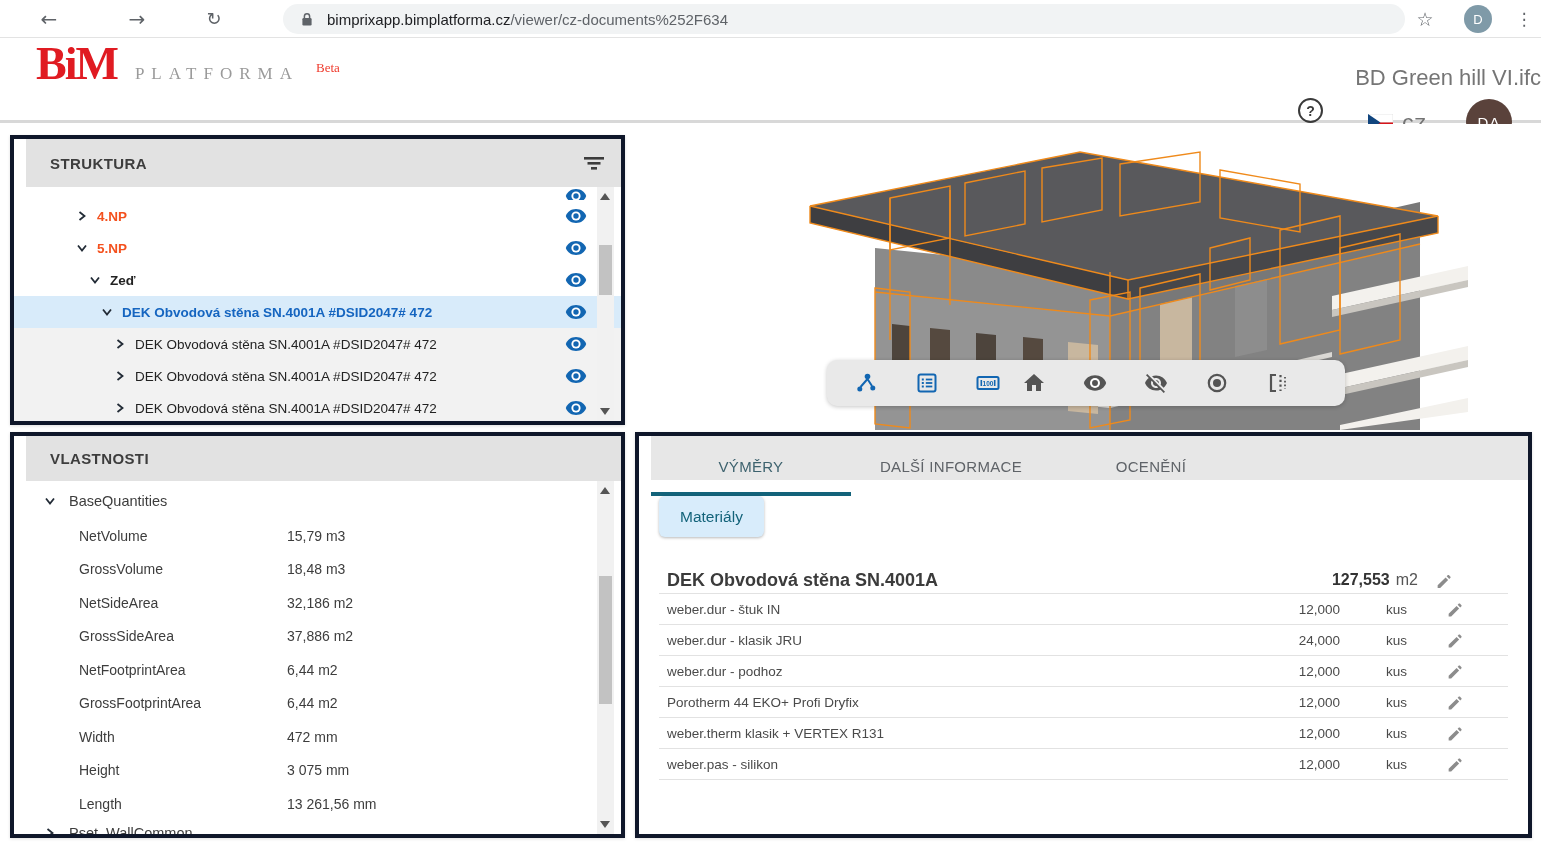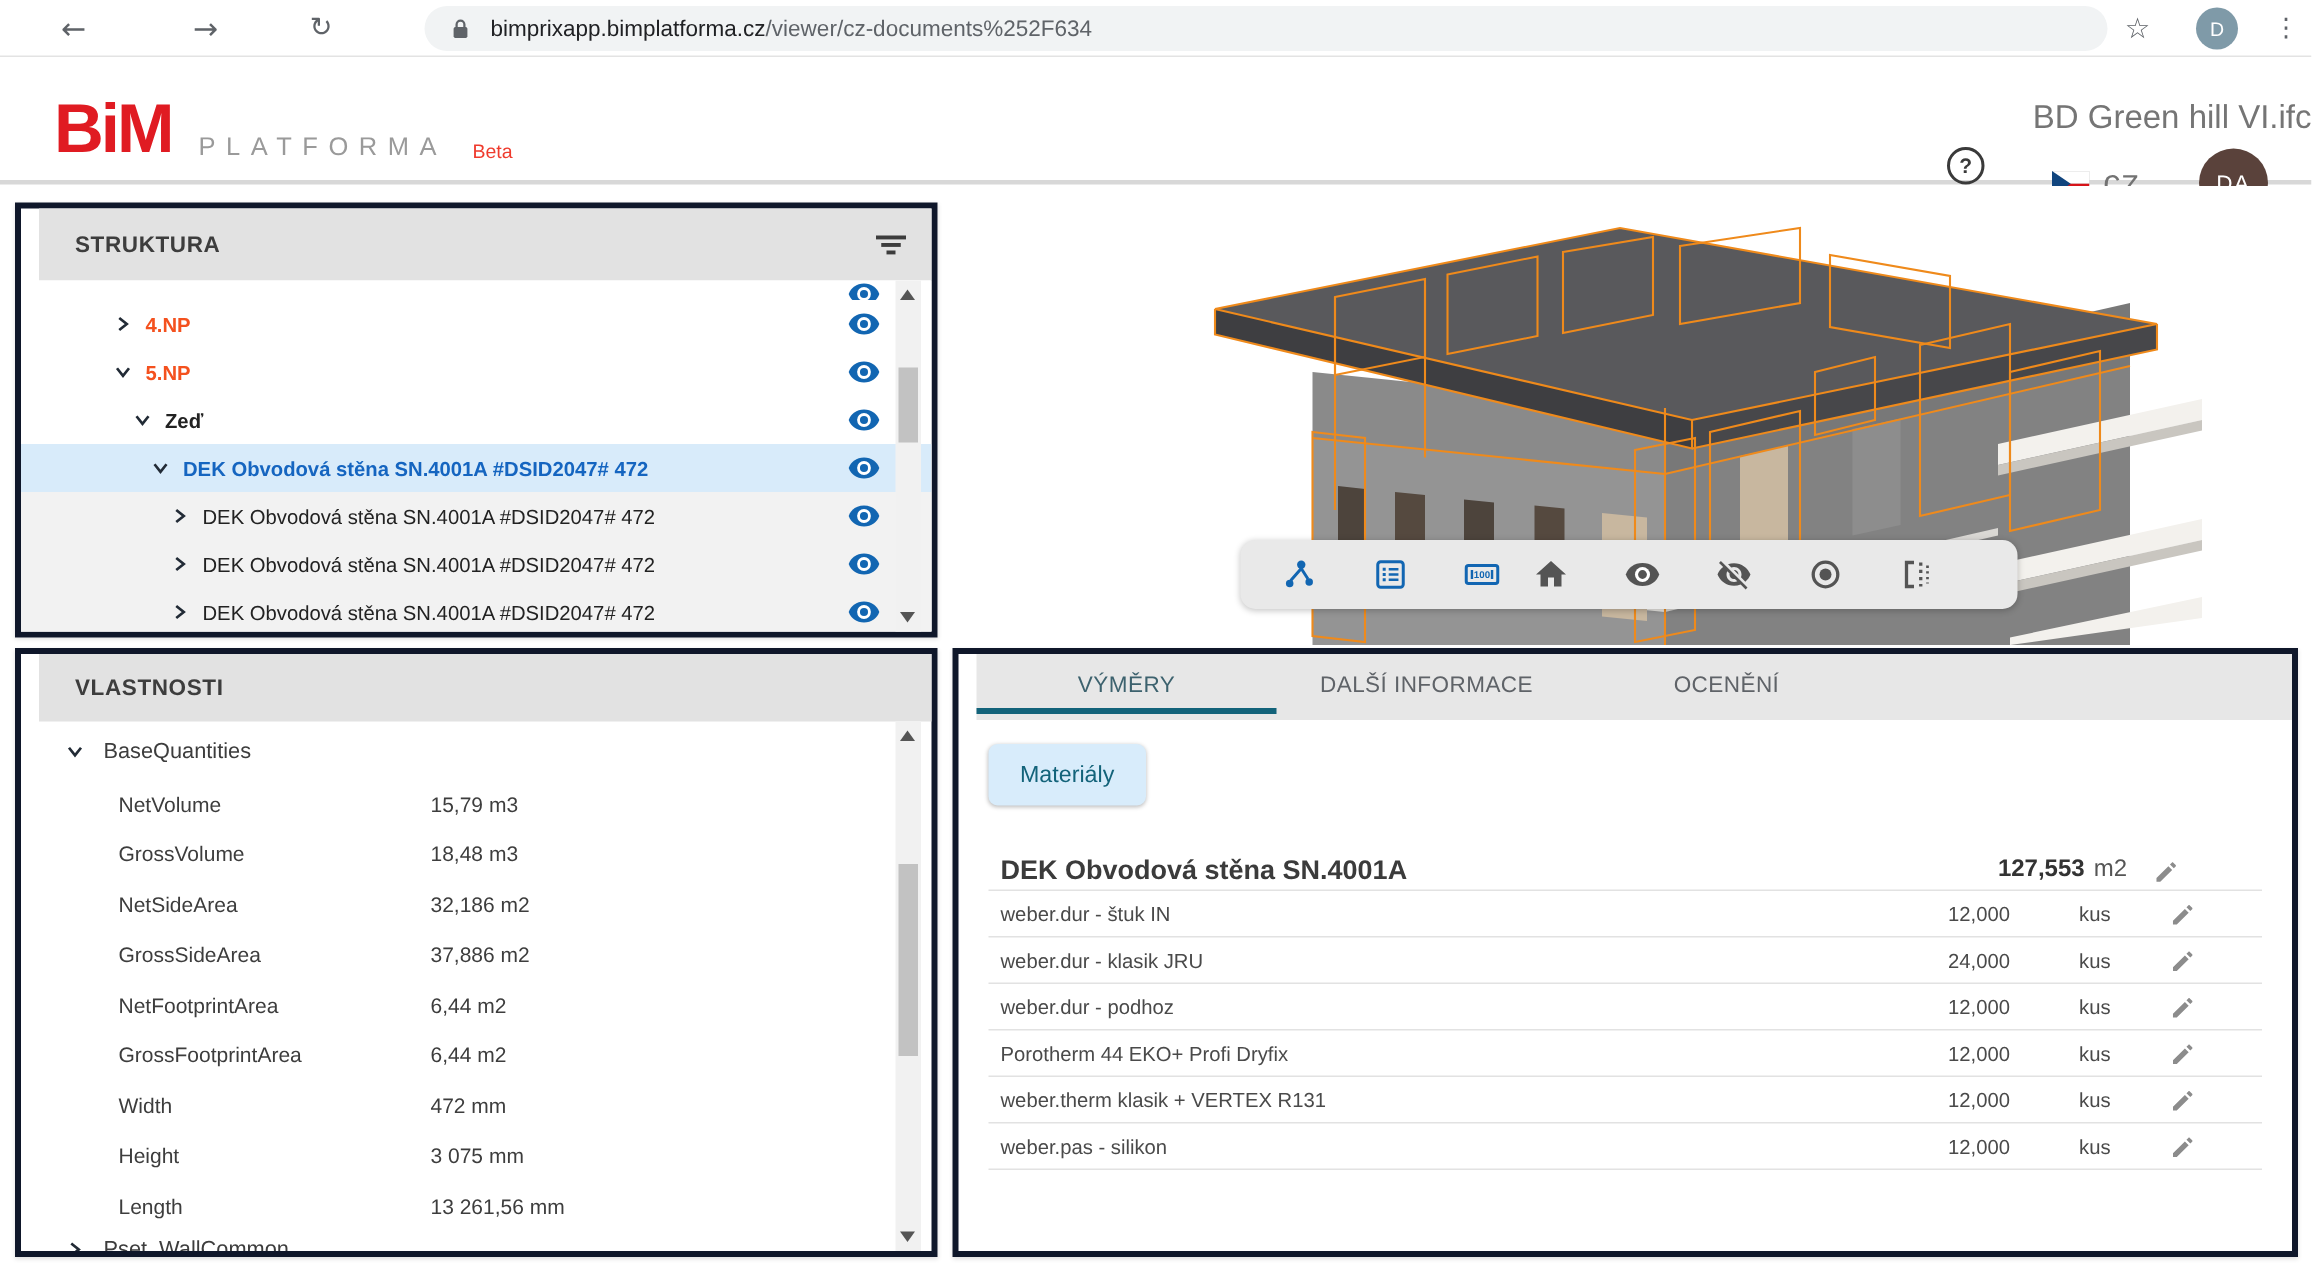--- a/index.html
+++ b/index.html
@@ -21,21 +21,21 @@
   .star { position:absolute; left:1411px; top:0; width:28px; height:38px; line-height:38px;
           text-align:center; font-size:19px; color:#5f6368; font-family:"DejaVu Sans",sans-serif;}
   .chrome-avatar { position:absolute; left:1464px; top:5px; width:28px; height:28px; border-radius:50%;
           background:#7f9aa8; color:#fff; font-size:13px; display:flex; align-items:center; justify-content:center; }
   .dots { position:absolute; left:1512px; top:0; width:24px; height:38px; line-height:38px;
           text-align:center; font-size:17px; color:#5f6368; font-family:"DejaVu Sans",sans-serif;}
 
   
   .appbar { position:absolute; left:0; top:39px; width:1541px; height:84px; background:#fff;
             border-bottom:3px solid #d8d8d8; }
-  .logo-wrap { position:absolute; left:36px; top:23px; display:flex; align-items:flex-end; }
+  .logo-wrap { position:absolute; left:36px; top:2px; display:flex; align-items:center;font-family:Liberation Serif, serif; }
   .logo-main { font-size:46px; font-weight:bold; color:#e01b22; letter-spacing:-2px; line-height:46px; }
   .logo-sub  { font-size:17px; color:#9a9a9a; letter-spacing:7px; margin:20px 13px 0 18px; }
   .logo-beta { font-size:13px; color:#ef3b2d; margin:8px 0 0 4px; }
   .doc-title { position:absolute; left:0; right:0; top:26px; text-align:right; font-size:22px; color:#757575; }
   .help-btn { position:absolute; left:1297px; top:71px; width:27px; height:27px; margin-top:-13px; }
   .flag { position:absolute; left:1368px; top:75px; }
   .lang { position:absolute; left:1402px; top:75px; font-size:20px; color:#737373;font-family:Liberation Mono, monospace; }
   .user-avatar { position:absolute; left:1466px; top:60px; width:46px; height:46px; border-radius:50%;
                  background:#5a423b; color:#fff; font-size:15px; letter-spacing:1px;
                  display:flex; align-items:center; justify-content:center; }
@@ -92,21 +92,21 @@
   .vtoolbar { position:absolute; left:192px; top:236px; width:518px; height:46px; background:#e9e9e9;
               border-radius:10px; box-shadow:0 1px 4px rgba(0,0,0,.22);
               display:flex; align-items:center; padding:0 26px; }
   .vt-ic { width:26px; height:26px; display:flex; align-items:center; justify-content:center; cursor:pointer; }
   .vt-gap { margin-right:35px; }
   .vt-home-extra { margin-left:20px; }
 
   
   .details { left:635px; top:432px; width:897px; height:406px; }
   .tabs { height:44px; background:#e7e7e7; display:flex; }
-  .tab { width:200px; height:40px; position:relative; display:flex; align-items:center; justify-content:center;
+  .tab { width:200px; height:60px; position:relative; display:flex; align-items:center; justify-content:center;
          font-size:15px; color:#5f6368; letter-spacing:.3px; cursor:pointer; }
   .tab.active { color:#3d626e; }
   .tab.active::after { content:""; position:absolute; left:0; right:0; bottom:0; height:4px; background:#13637a; }
   .chip { position:absolute; left:20px; top:60px; height:41px; padding:0 21px; border-radius:6px;
           background:#d8ecfb; color:#13637a; font-size:15.5px; display:flex; align-items:center;
           box-shadow:0 1px 3px rgba(0,0,0,.28); cursor:pointer; }
   .heading-row { position:absolute; left:28px; right:75px; top:128px; height:32px;
                  display:flex; align-items:center; }
   .heading-name { flex:1; font-size:18px; font-weight:bold; color:#3b3b3b; }
   .heading-val { font-size:16px; font-weight:bold; color:#333; }

